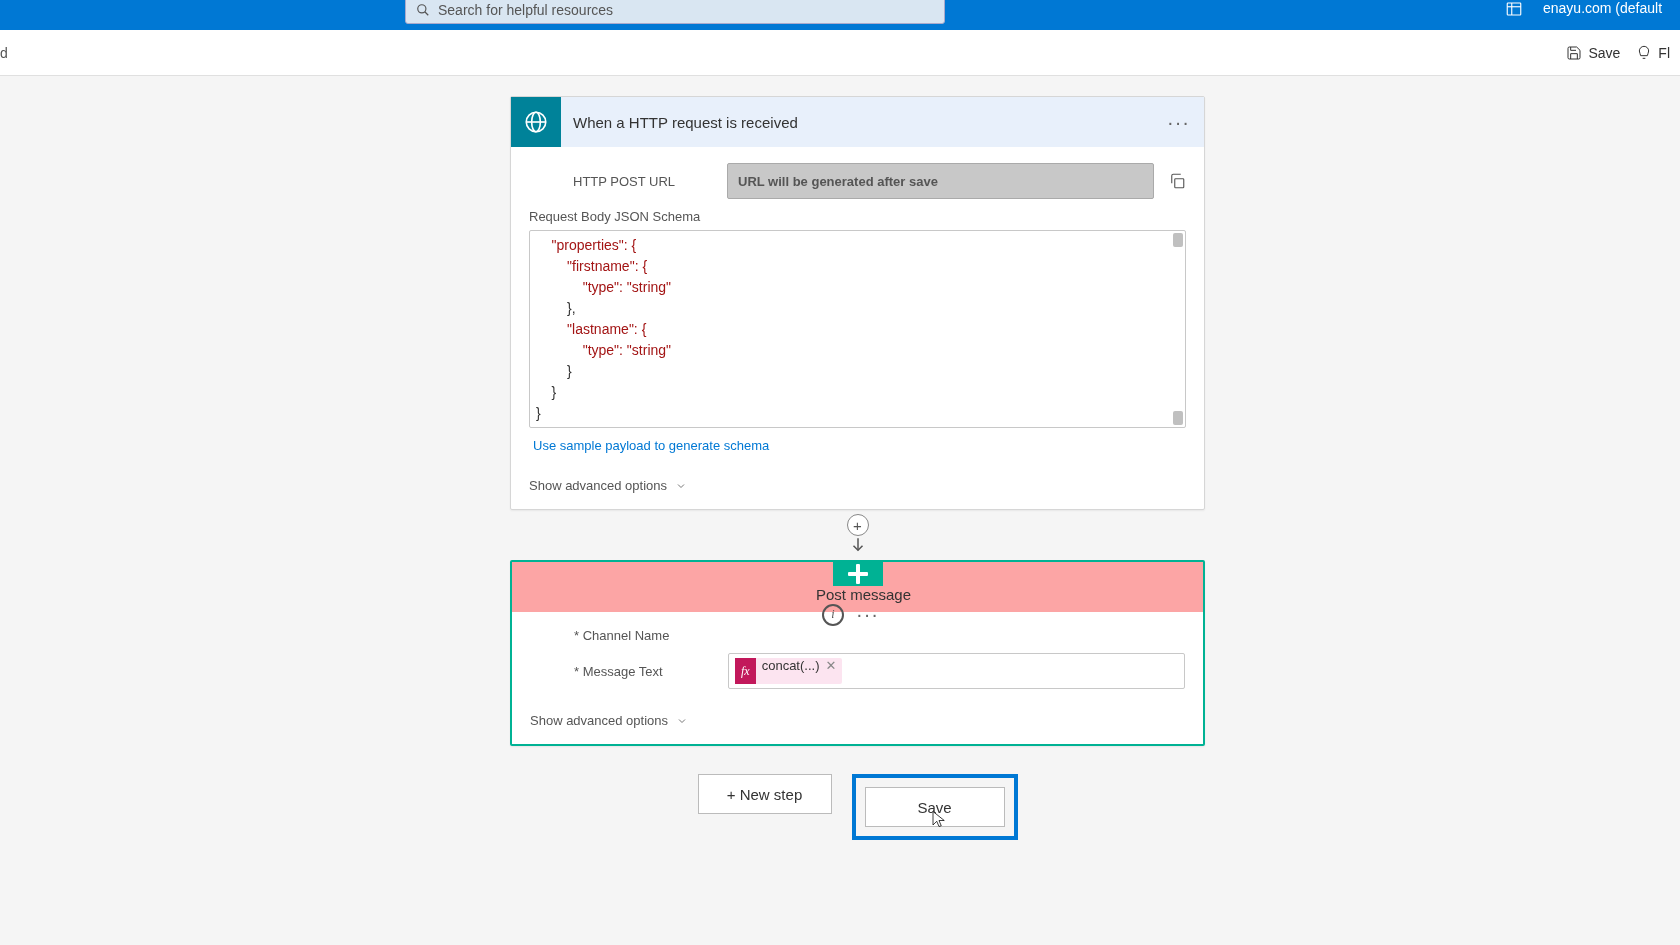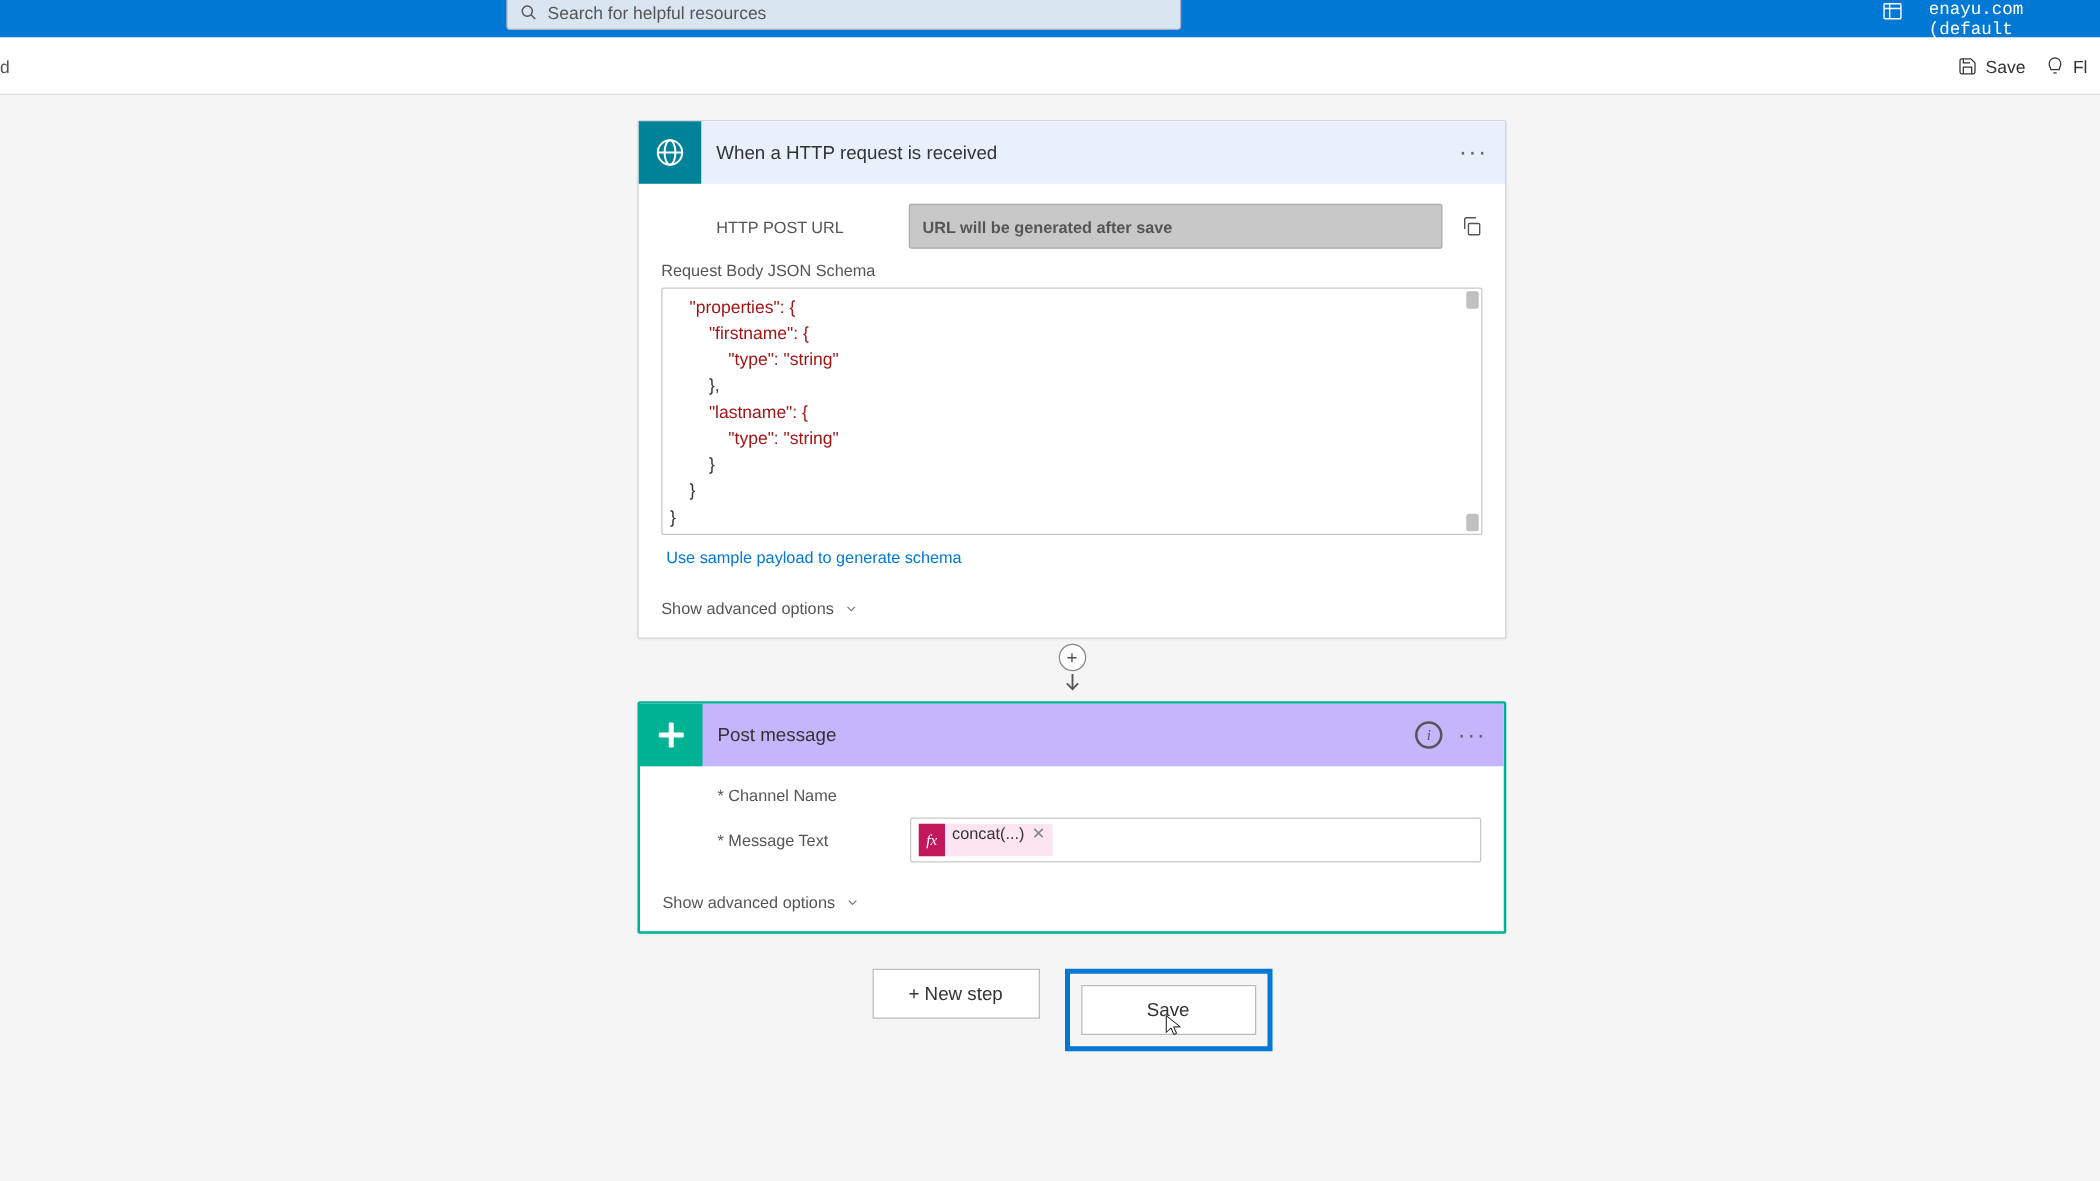--- a/index.html
+++ b/index.html
@@ -3,34 +3,34 @@
 <meta charset="utf-8">
 <style>
 * { box-sizing: border-box; margin: 0; padding: 0; font-family: "Segoe UI", Arial, sans-serif; }
 body { background: #f5f5f5; width: 1680px; height: 945px; overflow: hidden; }
 
 .topbar { background: #0078d4; height: 30px; display: flex; align-items: center; position: relative; }
 .searchbox { position: absolute; left: 405px; top: -4px; width: 540px; height: 28px; background: #d9e6f2; border: 1px solid #aac; border-radius: 3px; display: flex; align-items: center; padding: 0 10px; gap: 8px; }
 .searchbox svg { color: #555; }
 .searchbox span { color: #555; font-size: 14px; }
 .org-icon { position: absolute; left: 1505px; top: 0px; color: #fff; }
-.org-name { position: absolute; left: 1543px; top: 0px; color: #fff; font-size: 14px; font-family: Liberation Mono, monospace; }
+.org-name { position: absolute; left: 1543px; top: 0px; color: #fff; font-size: 14px; }
 
 .subbar { height: 46px; background: #fff; border-bottom: 1px solid #e0e0e0; display: flex; align-items: center; justify-content: flex-end; padding-right: 10px; gap: 16px; position: relative; }
 .subbar .left-text { position: absolute; left: 0; font-size: 14px; color: #555; }
 .subbar-btn { display: flex; align-items: center; gap: 6px; font-size: 14px; color: #333; cursor: pointer; }
 .subbar-btn svg { color: #333; }
 
 .canvas { position: relative; padding-top: 20px; padding-left: 35px; }
 
 .card { width: 695px; margin: 0 auto; background: #fff; border: 1px solid #d6d6d6; border-radius: 2px; box-shadow: 0 1px 2px rgba(0,0,0,.06); }
 .card.green { border: 2px solid #00b294; }
 
 .card-head { display: flex; align-items: center; height: 50px; background: #e8f0fb; }
-.card-head.green { background: #c4b5fd; }
+.card-head.green { background: #fca5a5; flex-direction: column; }
 .card-icon { width: 50px; height: 50px; display: flex; align-items: center; justify-content: center; }
 .card-icon.http { background: #008299; }
 .card-icon.post { background: #00b294; }
 .card-title { flex: 1; padding-left: 12px; font-size: 15px; color: #333; }
 .card-actions { display: flex; align-items: center; gap: 12px; padding-right: 14px; }
 .dots { font-size: 20px; color: #666; letter-spacing: 1px; cursor: pointer; }
 .info-circle { width: 22px; height: 22px; border: 2px solid #555; border-radius: 50%; display: flex; align-items: center; justify-content: center; font-size: 12px; color: #555; cursor: pointer; font-style: italic; font-family: serif; }
 
 .card-body { padding: 16px 18px; }
 .row { display: flex; align-items: center; gap: 14px; margin-bottom: 10px; }

